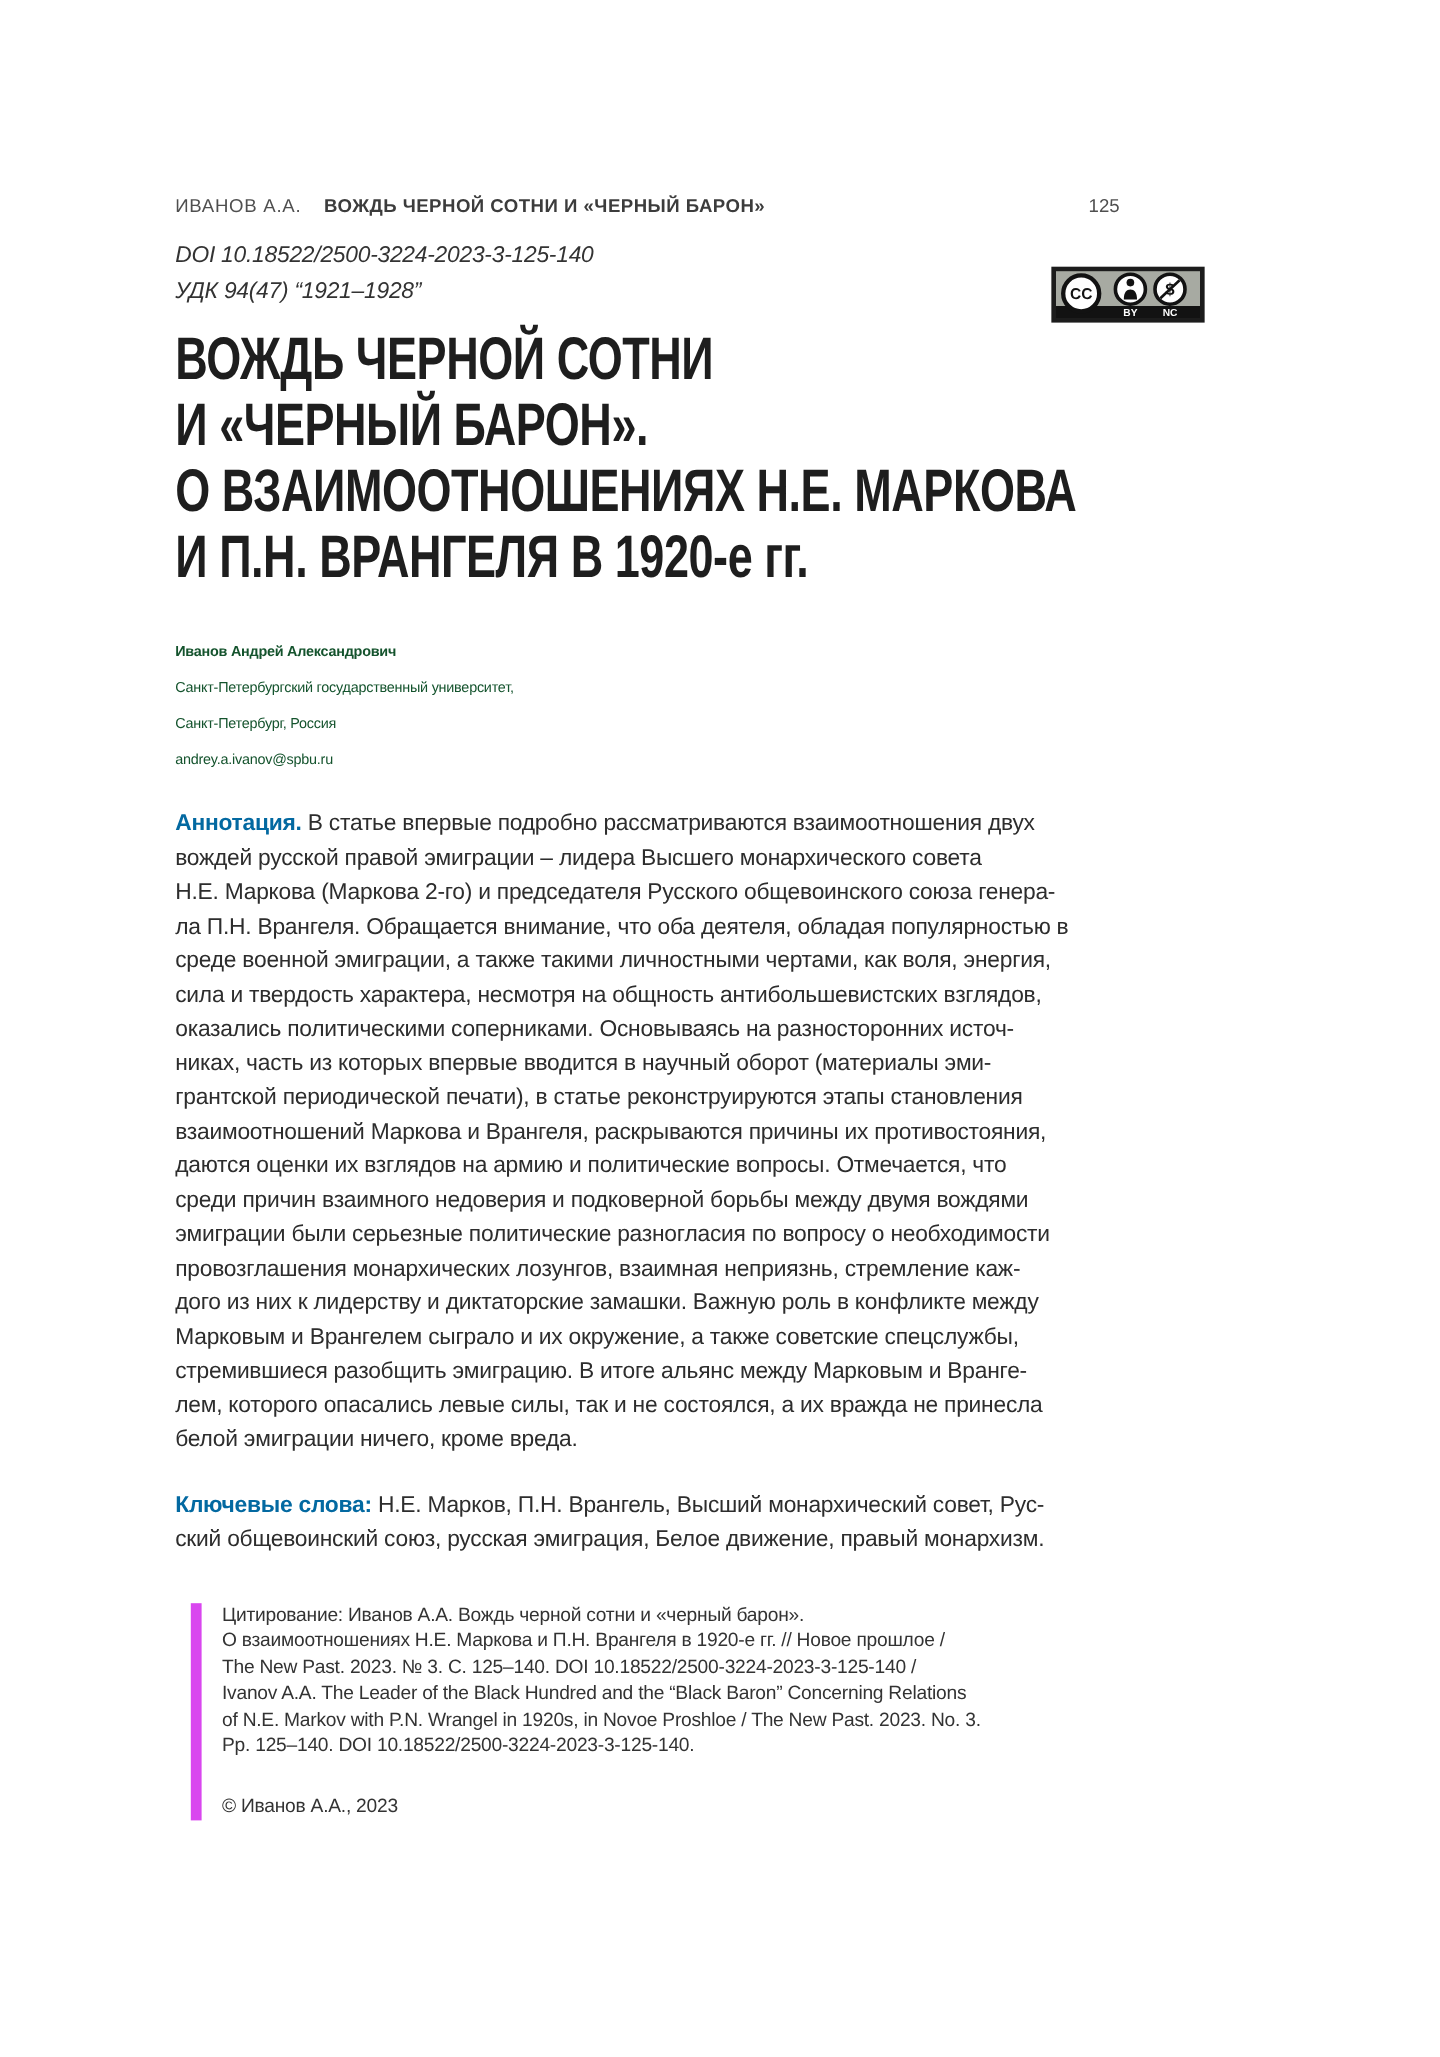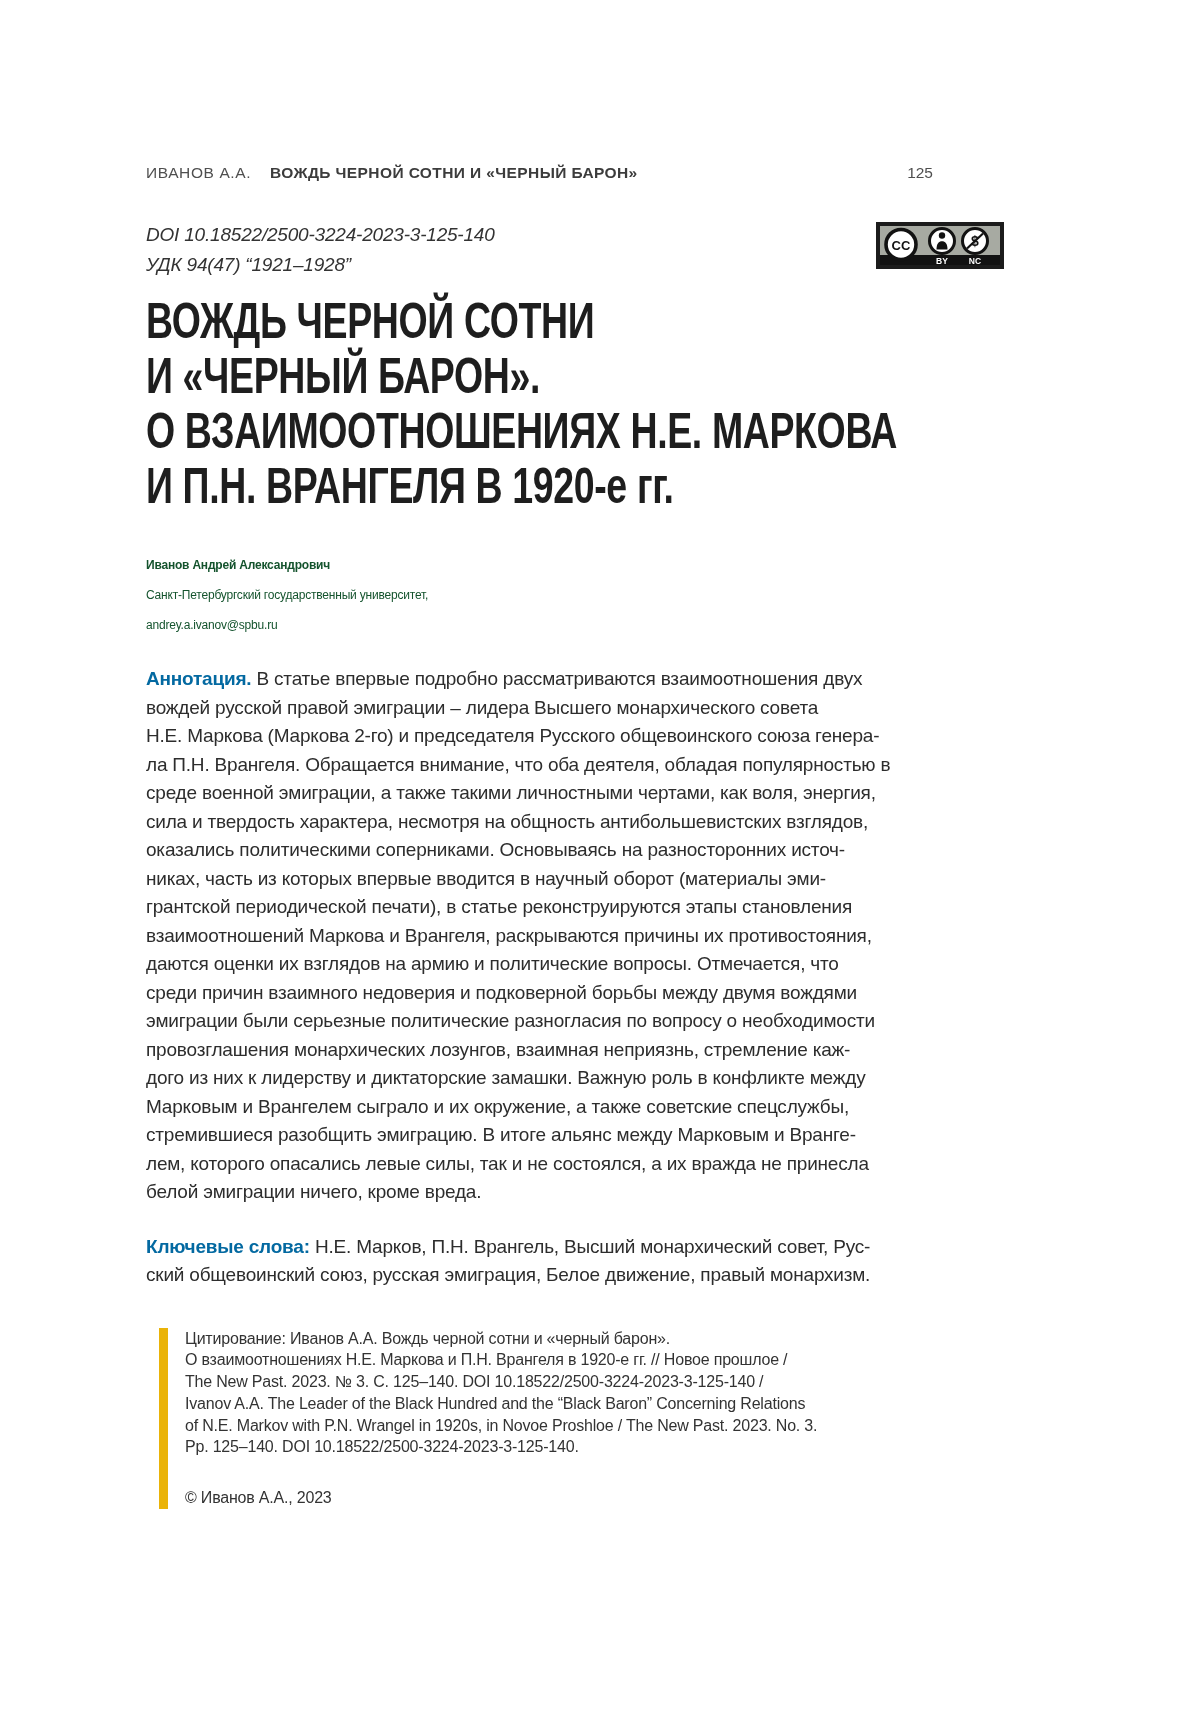--- a/index.html
+++ b/index.html
@@ -19,21 +19,21 @@
   .running-head{
     display:flex;justify-content:space-between;align-items:baseline;
     width:787px;margin-left:125px;
     font-size:15.5px;letter-spacing:.6px;color:#4f4f4f;
   }
   .rh-author{font-weight:400;margin-right:14px;}
   .rh-title{font-weight:700;color:#3c3c3c;letter-spacing:.4px;}
   .rh-page{font-weight:400;color:#4f4f4f;letter-spacing:0;}
 
   
-  .meta-block{margin-left:125px;margin-top:38px;}
+  .meta-block{margin-left:125px;margin-top:16px;}
   .meta-line{
     font-style:italic;font-size:19px;line-height:30px;color:#333;
     letter-spacing:-.2px;white-space:pre;
   }
 
   
   .cc-badge{position:absolute;left:876px;top:222px;width:128px;height:47px;}
 
   
   .main-title{
@@ -55,21 +55,21 @@
     overflow:visible;
   }
   .abstract{margin-top:25px;}
   .keywords{margin-top:26px;}
   .block-label{font-weight:700;color:#0369a1;}
   .pre{white-space:pre;}
 
   
   .citation-block{
     margin:38px 0 0 138px;
-    border-left:9px solid #eab308;
+    border-left:9px solid #d946ef;
     padding-left:17px;
     width:760px;
   }
   .citation-text{
     margin:0;font-size:16px;line-height:21.8px;letter-spacing:-.2px;color:#333;
     white-space:pre;
   }
   .copyright-line{
     margin:29px 0 0 0;font-size:16px;line-height:22px;letter-spacing:-.2px;color:#333;
   }
@@ -116,20 +116,21 @@
   </div>
 
   <h1 class="main-title">ВОЖДЬ ЧЕРНОЙ СОТНИ
 И «ЧЕРНЫЙ БАРОН».
 О ВЗАИМООТНОШЕНИЯХ Н.Е. МАРКОВА
 И П.Н. ВРАНГЕЛЯ В 1920-е гг.</h1>
 
   <div class="author-block">
     <div class="author-name">Иванов Андрей Александрович</div>
     <div>Санкт-Петербургский государственный университет,</div>
+    <div>Санкт-Петербург, Россия</div>
     <div>andrey.a.ivanov@spbu.ru</div>
   </div>
 
   <p class="abstract"><span class="block-label">Аннотация.</span><span> </span><span class="pre">В статье впервые подробно рассматриваются взаимоотношения двух
 вождей русской правой эмиграции – лидера Высшего монархического совета
 Н.Е. Маркова (Маркова 2-го) и председателя Русского общевоинского союза генера-
 ла П.Н. Врангеля. Обращается внимание, что оба деятеля, обладая популярностью в
 среде военной эмиграции, а также такими личностными чертами, как воля, энергия,
 сила и твердость характера, несмотря на общность антибольшевистских взглядов,
 оказались политическими соперниками. Основываясь на разносторонних источ-

